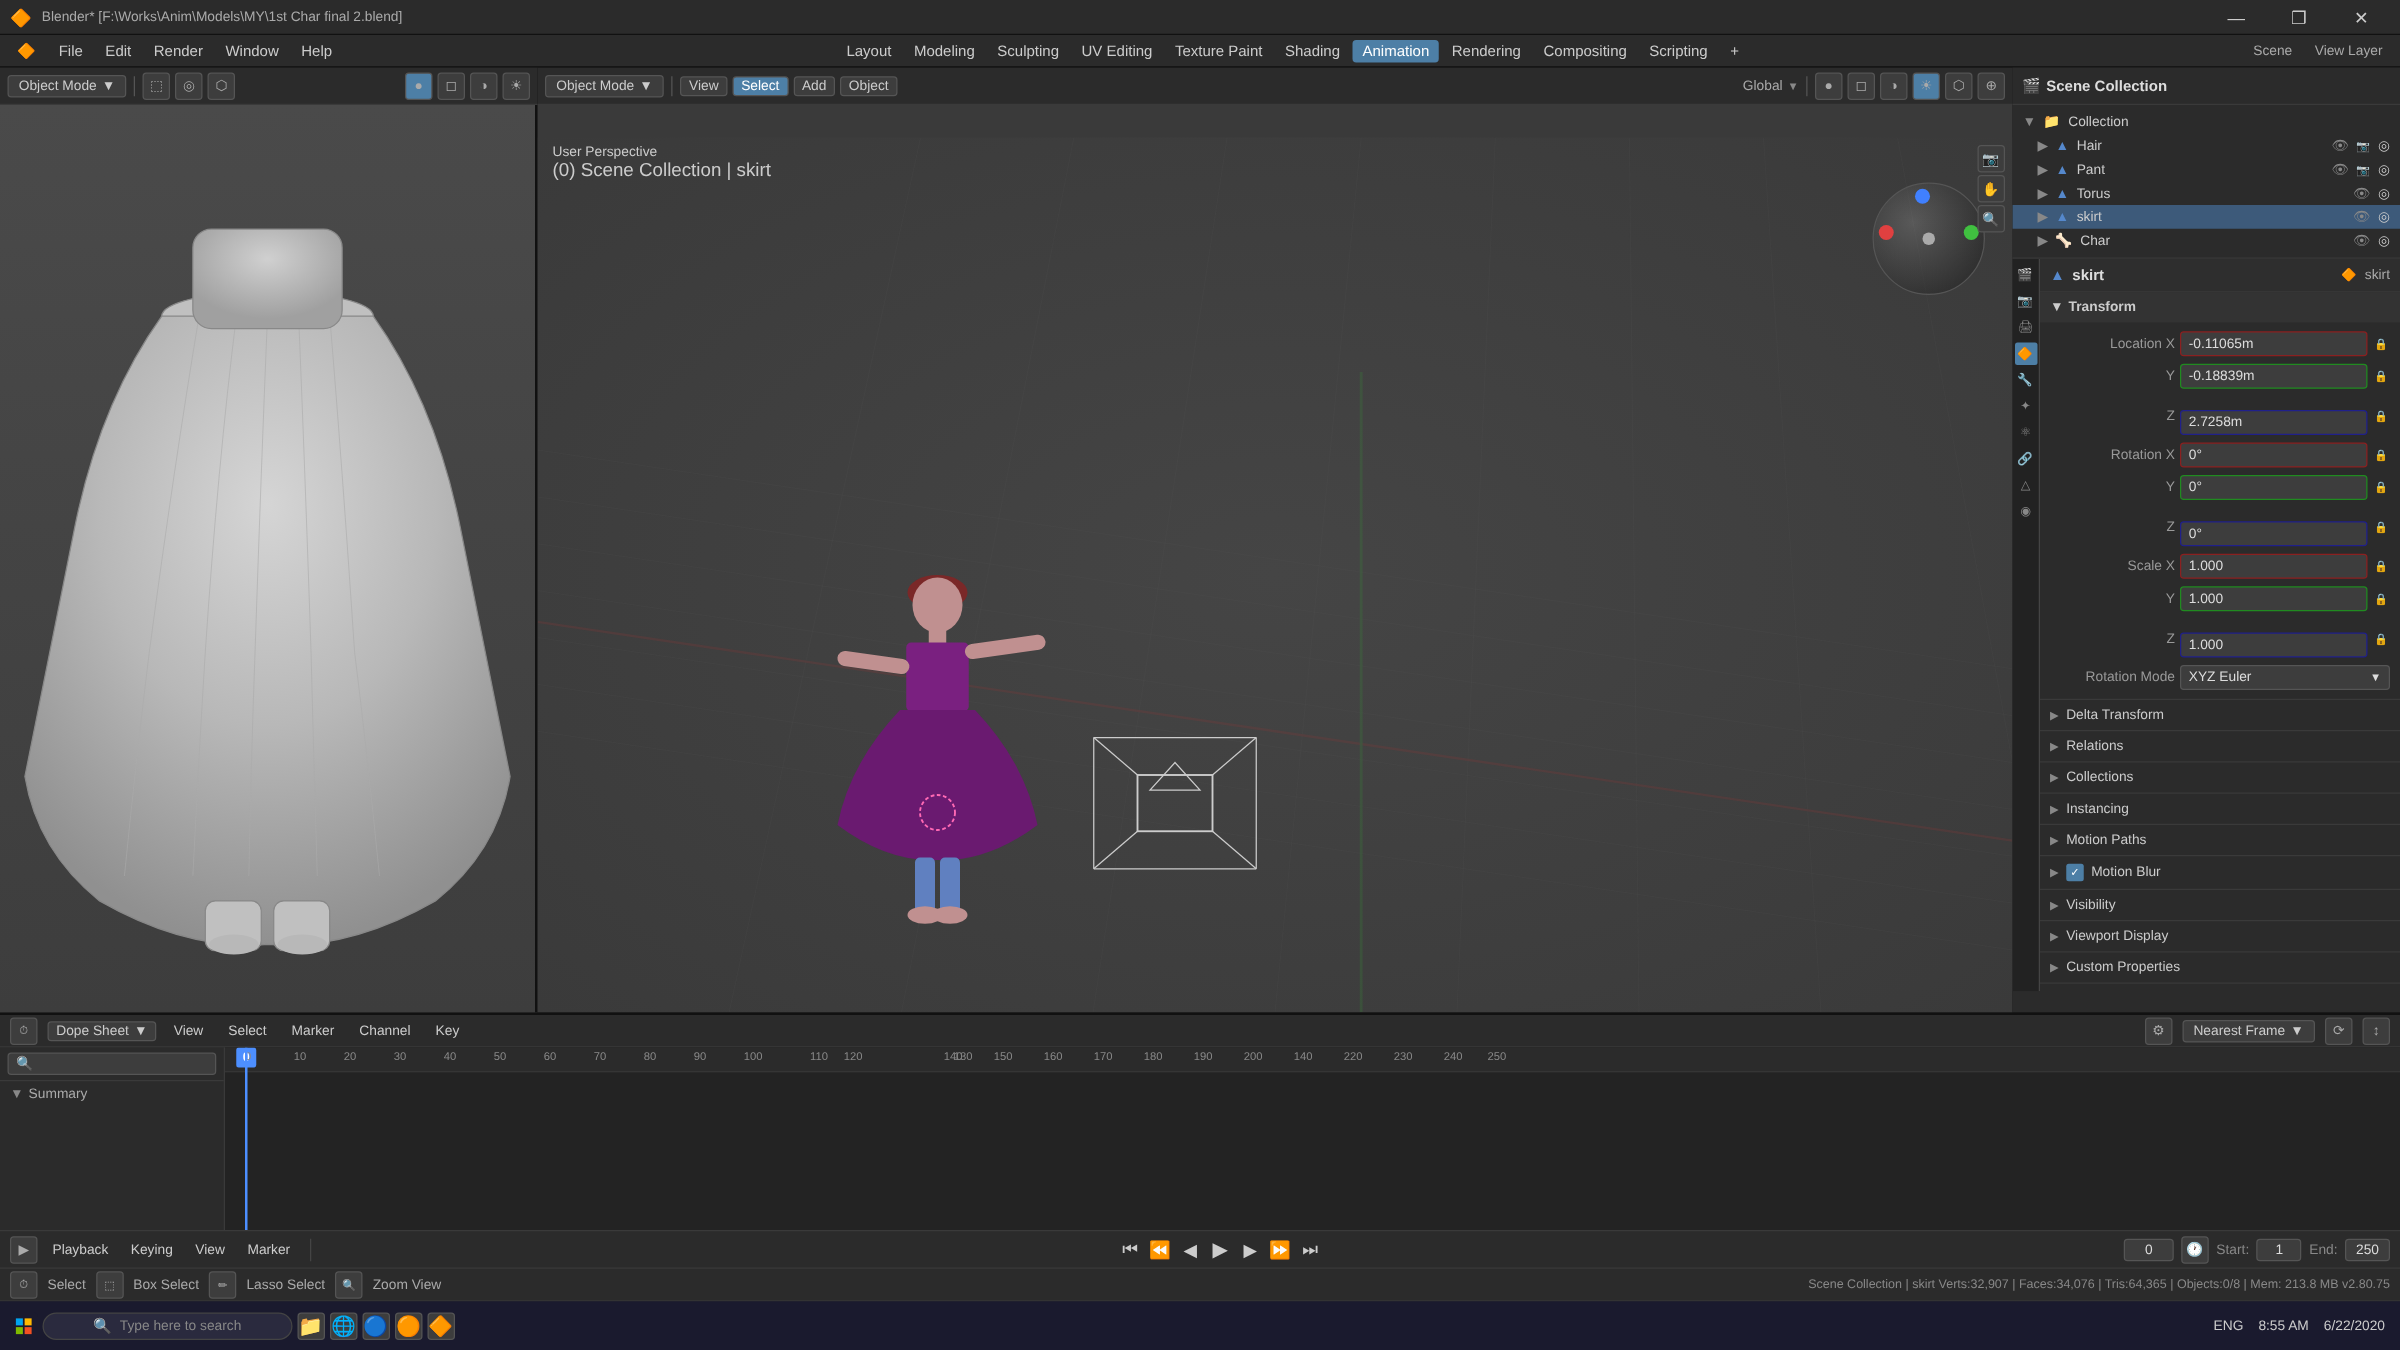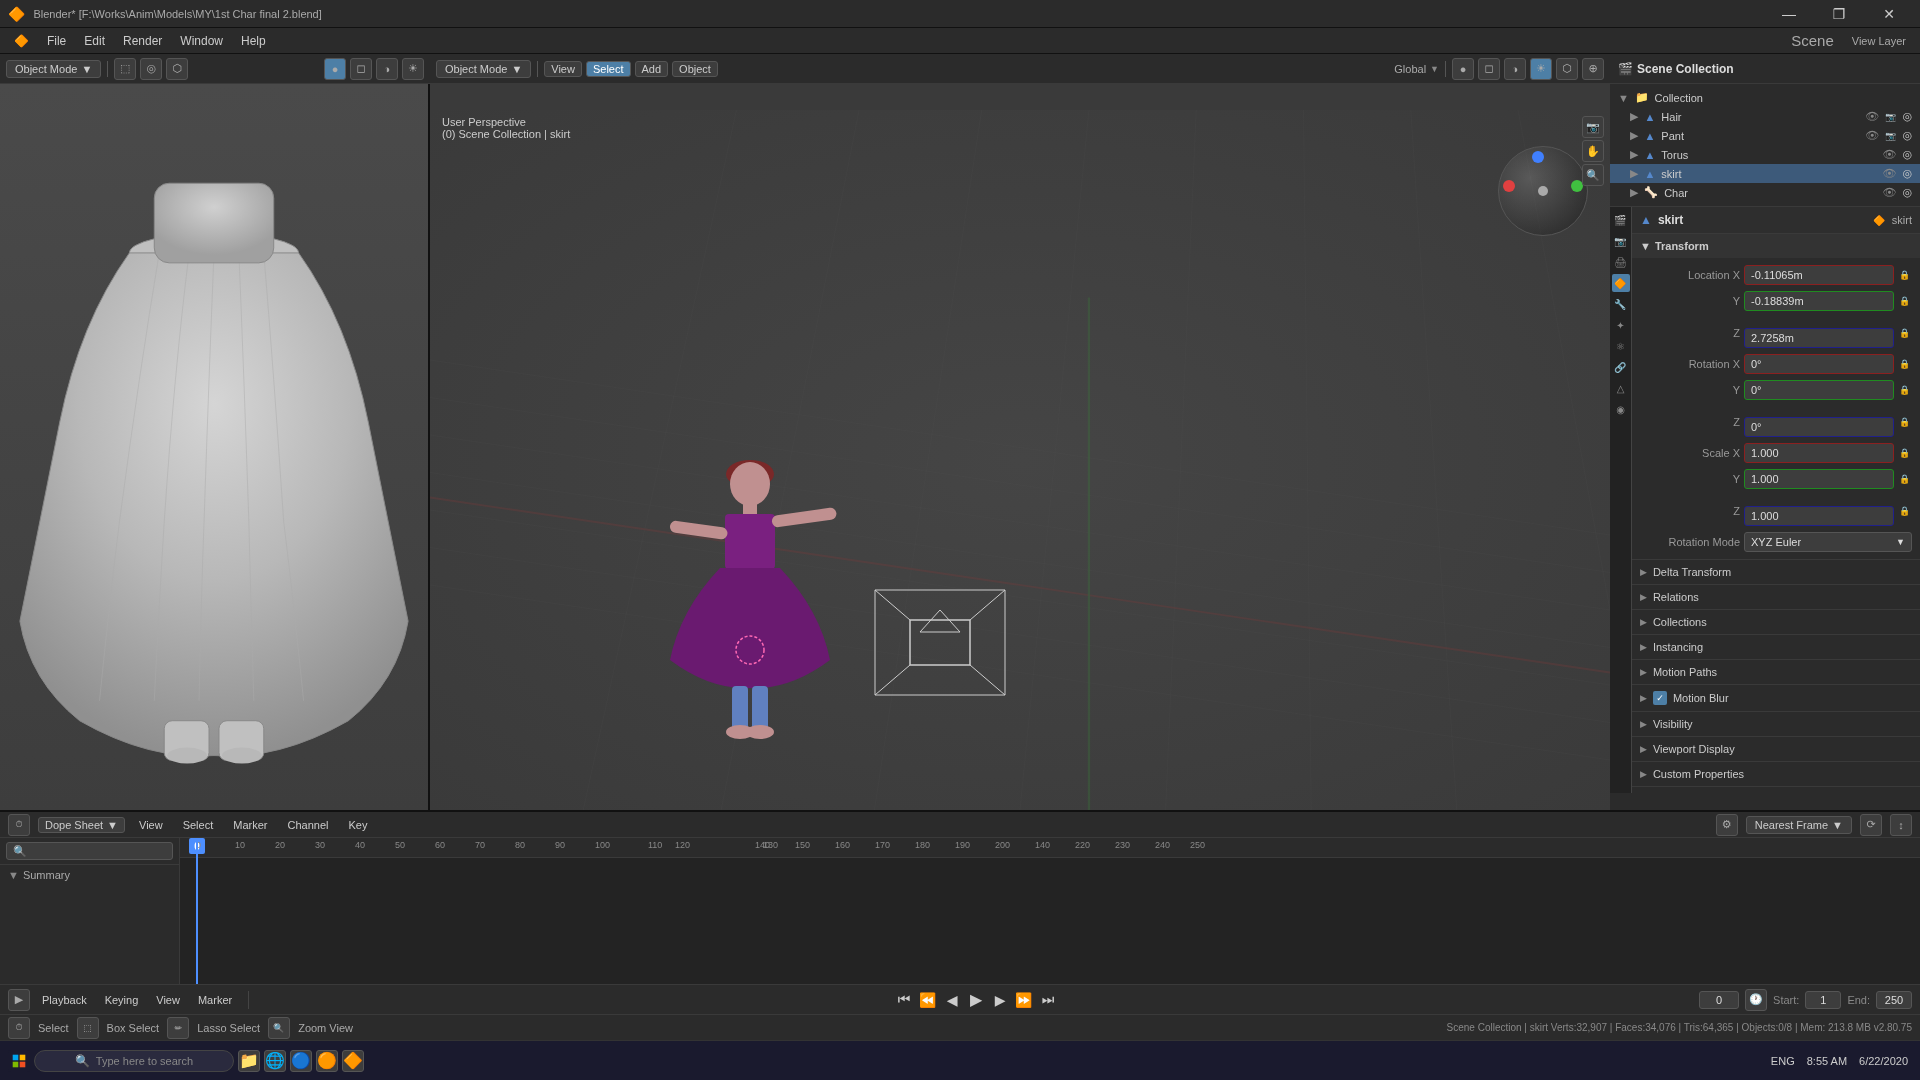--- a/index.html
+++ b/index.html
@@ -600,21 +600,34 @@
     </div>
   </div>
 
   <div id="menu-bar">
     <span class="menu-item">🔶</span>
     <span class="menu-item">File</span>
     <span class="menu-item">Edit</span>
     <span class="menu-item">Render</span>
     <span class="menu-item">Window</span>
     <span class="menu-item">Help</span>
-    <span style="margin-left:auto; font-size:15px; color:#aaa; padding: 0 8px;">Scene</span>
+    <div style="flex:1; display:flex; gap:2px; justify-content:center; align-items:center;">
+      <span class="menu-item">Layout</span>
+      <span class="menu-item">Modeling</span>
+      <span class="menu-item">Sculpting</span>
+      <span class="menu-item">UV Editing</span>
+      <span class="menu-item">Texture Paint</span>
+      <span class="menu-item">Shading</span>
+      <span class="menu-item active">Animation</span>
+      <span class="menu-item">Rendering</span>
+      <span class="menu-item">Compositing</span>
+      <span class="menu-item">Scripting</span>
+      <span class="menu-item">+</span>
+    </div>
+    <span style="margin-left:auto; font-size:11px; color:#aaa; padding: 0 8px;">Scene</span>
     <span style="font-size:11px; color:#aaa; padding: 0 8px;">View Layer</span>
   </div>
 
   <div id="content-area">
     <div id="viewports-and-props" style="height: 730px;">
 
       <div id="left-column">
 
         <div class="main-tool-row">
           <div class="mode-select">
@@ -703,21 +716,21 @@
           <div class="header-icon-btn">◑</div>
           <div class="header-icon-btn active" style="background:#4d7fa6;">☀</div>
           <div class="header-icon-btn">⬡</div>
           <div class="header-icon-btn">⊕</div>
         </div>
 
         <div id="right-viewport" style="flex:1; position:relative;">
 
           <div id="viewport-info">
             <div style="font-size:11px; color:#ccc;">User Perspective</div>
-            <div style="font-size:11px; color:#ccc;">(0) Scene Collection | skirt</div>
+            <div style="font-size:15px; color:#ccc;">(0) Scene Collection | skirt</div>
           </div>
 
           <div id="scene-canvas">
 
             <svg id="scene-grid" viewBox="0 0 770 560" preserveAspectRatio="none">
 
               <line x1="0" y1="200" x2="770" y2="340" stroke="#555" stroke-width="0.5" opacity="0.5"></line>
               <line x1="0" y1="230" x2="770" y2="370" stroke="#555" stroke-width="0.5" opacity="0.5"></line>
               <line x1="0" y1="260" x2="770" y2="400" stroke="#555" stroke-width="0.5" opacity="0.5"></line>
               <line x1="0" y1="290" x2="770" y2="430" stroke="#555" stroke-width="0.5" opacity="0.5"></line>

